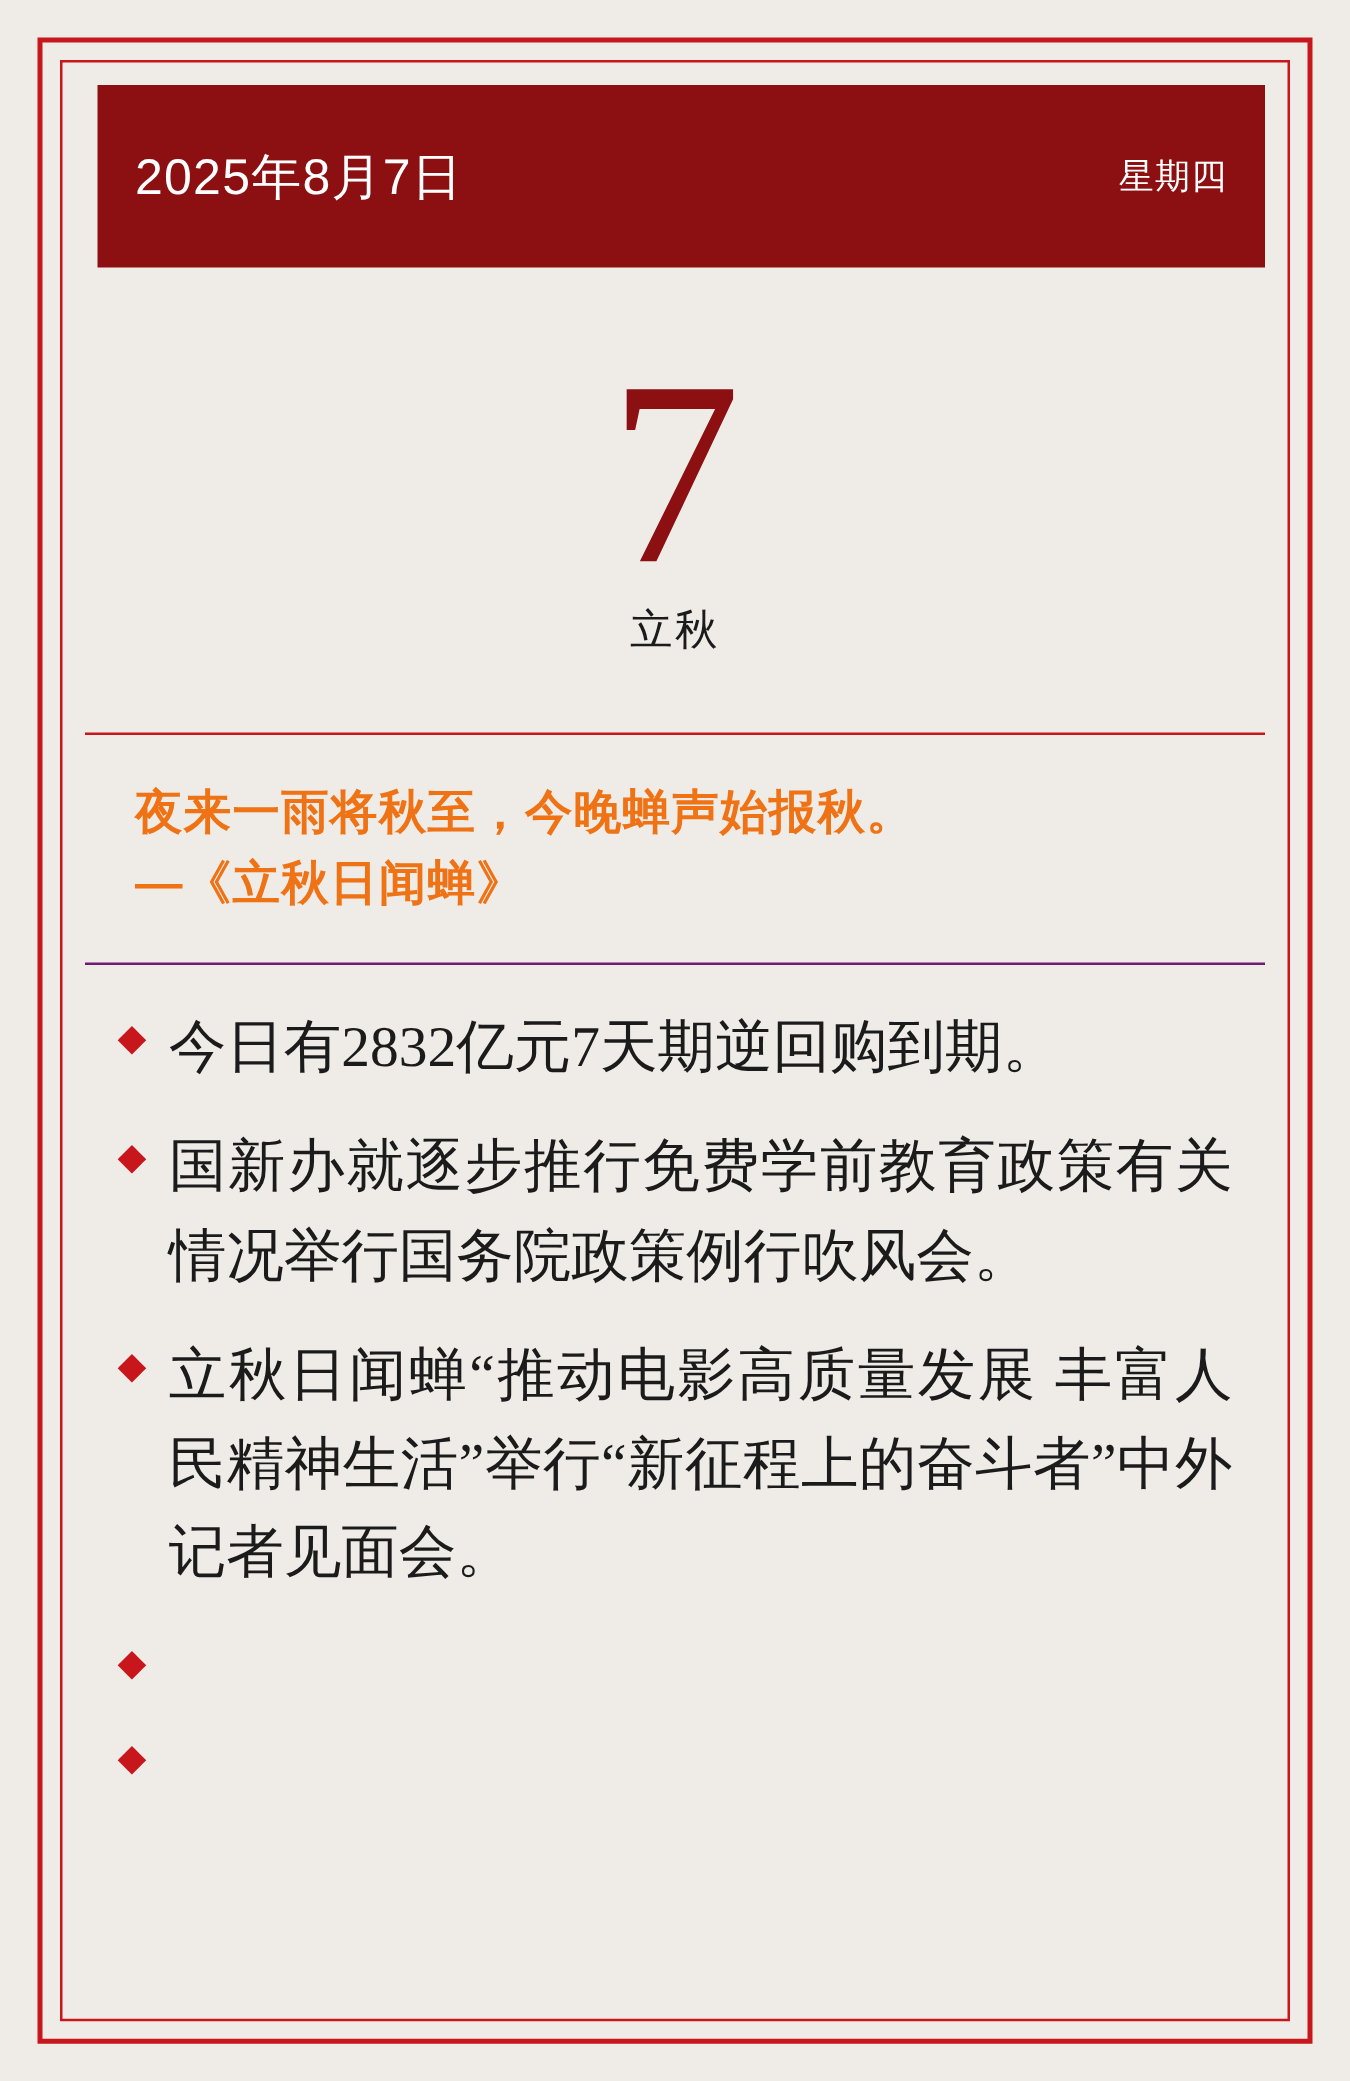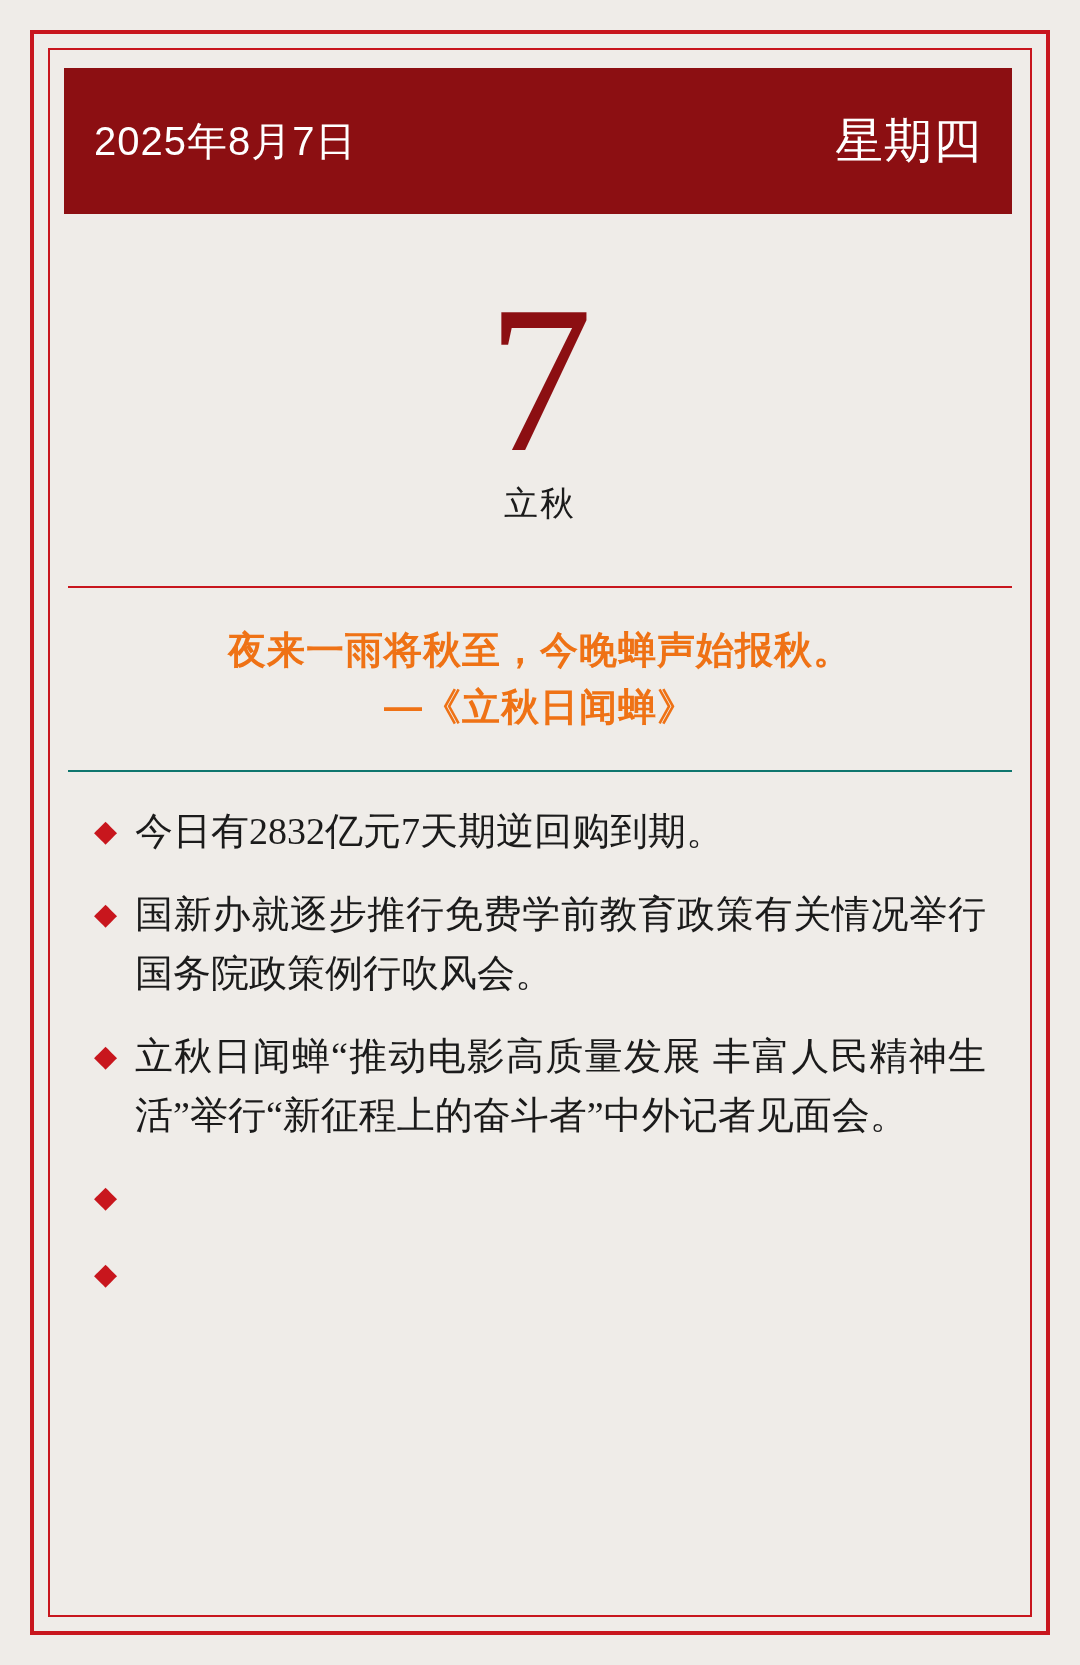--- a/index.html
+++ b/index.html
@@ -27,37 +27,37 @@
   .inner {
     width: 100%;
     height: 100%;
     box-sizing: border-box;
     border: 2px solid #c8161d;
     display: flex;
     flex-direction: column;
   }
   
   .header {
-    margin: 18px 18px 0 14px;
+    margin: 18px 18px 0 28px;
     height: 146px;
     background: #8c0f12;
     color: #ffffff;
     display: flex;
     align-items: center;
     justify-content: space-between;
     padding: 0 30px;
     box-sizing: border-box;
     font-family: "Liberation Sans", "DejaVu Sans", sans-serif;
   }
   .header .date-text {
     font-size: 40px;
     letter-spacing: 1px;
   }
   .header .weekday-text {
-    font-size: 48px;
+    font-size: 28px;
     letter-spacing: 1px;
   }
   
   .dayblock {
     flex: 0 0 auto;
     height: 372px;
     border-bottom: 2px solid #c8161d;
     margin: 0 18px;
     display: flex;
     flex-direction: column;
@@ -75,23 +75,23 @@
   .solarterm {
     font-size: 34px;
     color: #1b1b1b;
     margin-top: 4px;
     letter-spacing: 2px;
   }
   
   .poem {
     flex: 0 0 auto;
     margin: 0 18px;
-    border-bottom: 2px solid #0f766e;
+    border-bottom: 2px solid #701a75;
     padding: 34px 40px 34px 40px;
-    text-align: center;
+    text-align: left;
     color: #ef7215;
     font-family: "Liberation Sans", "DejaVu Sans", sans-serif;
     font-weight: bold;
   }
   .poem-line {
     font-size: 38px;
     line-height: 1.5;
     letter-spacing: 1px;
   }
   
@@ -109,21 +109,21 @@
   }
   .bullet {
     flex: 0 0 auto;
     color: #c8161d;
     font-size: 30px;
     line-height: 1.55;
     margin-right: 18px;
     margin-top: 6px;
   }
   .news-text {
-    font-size: 38px;
+    font-size: 46px;
     line-height: 1.55;
     letter-spacing: 0px;
     text-align: justify;
   }
 </style>
 </head>
 <body>
 
 <div class="calendar">
   <div class="inner">

